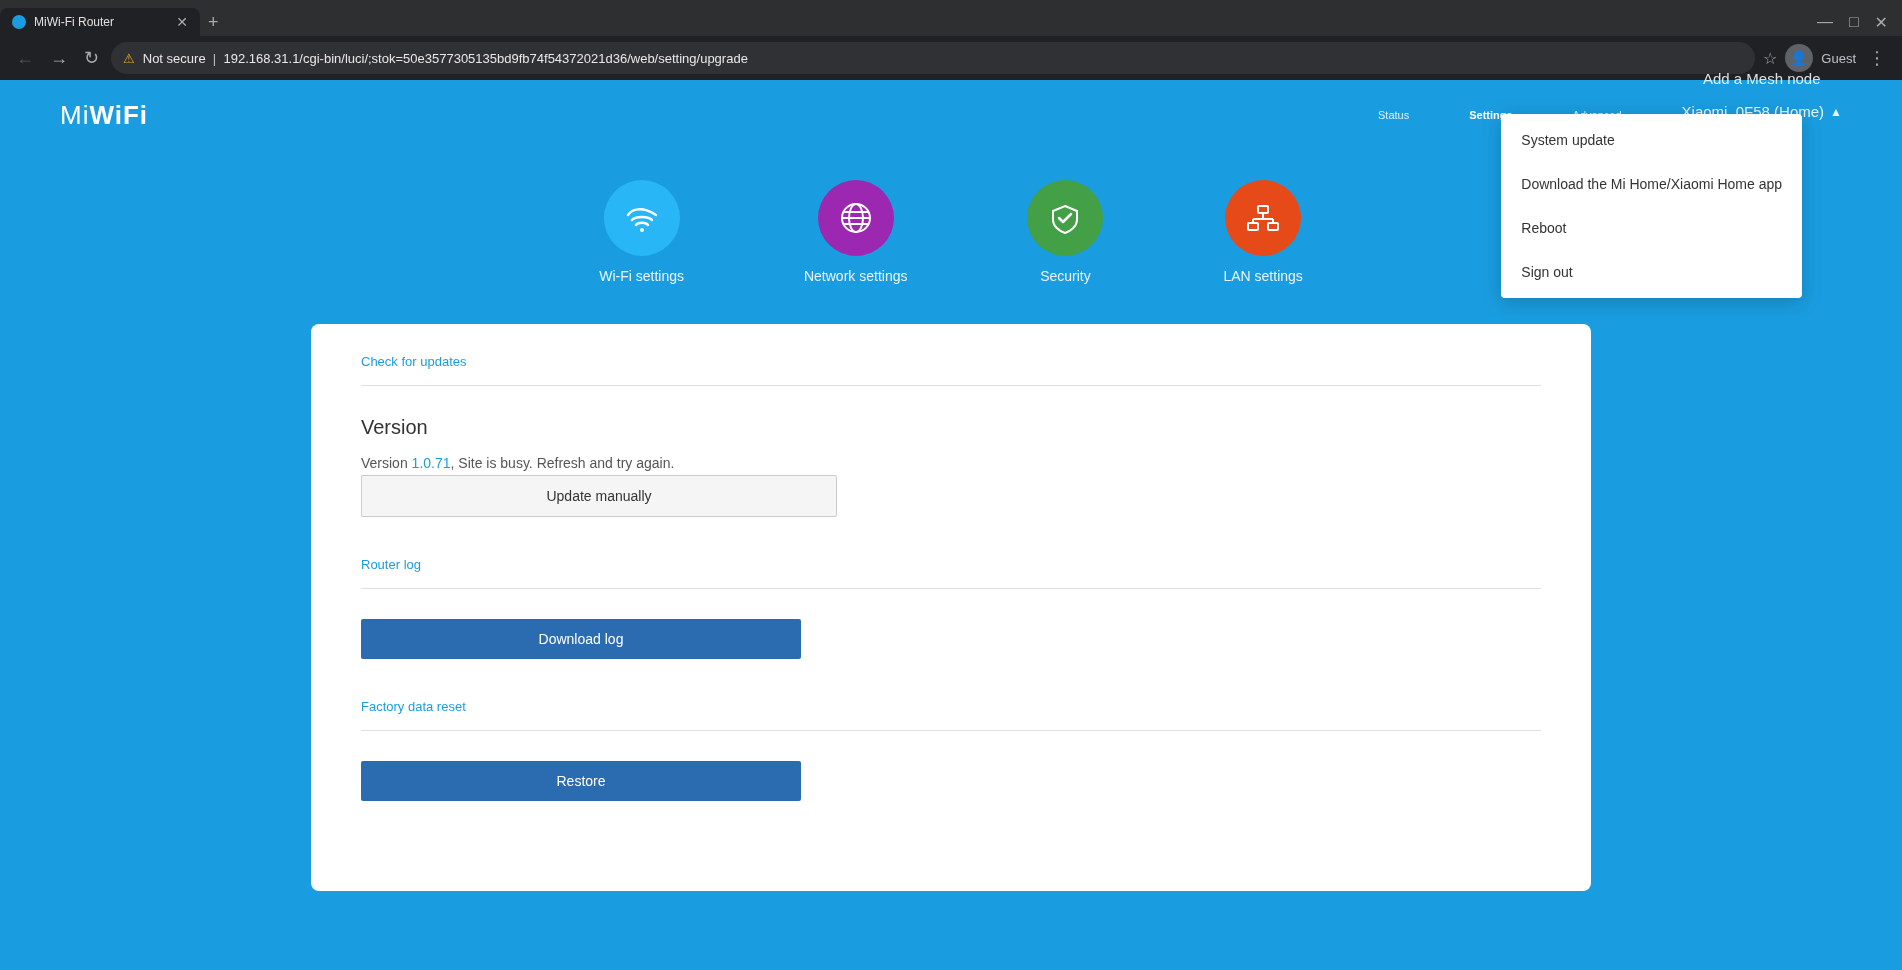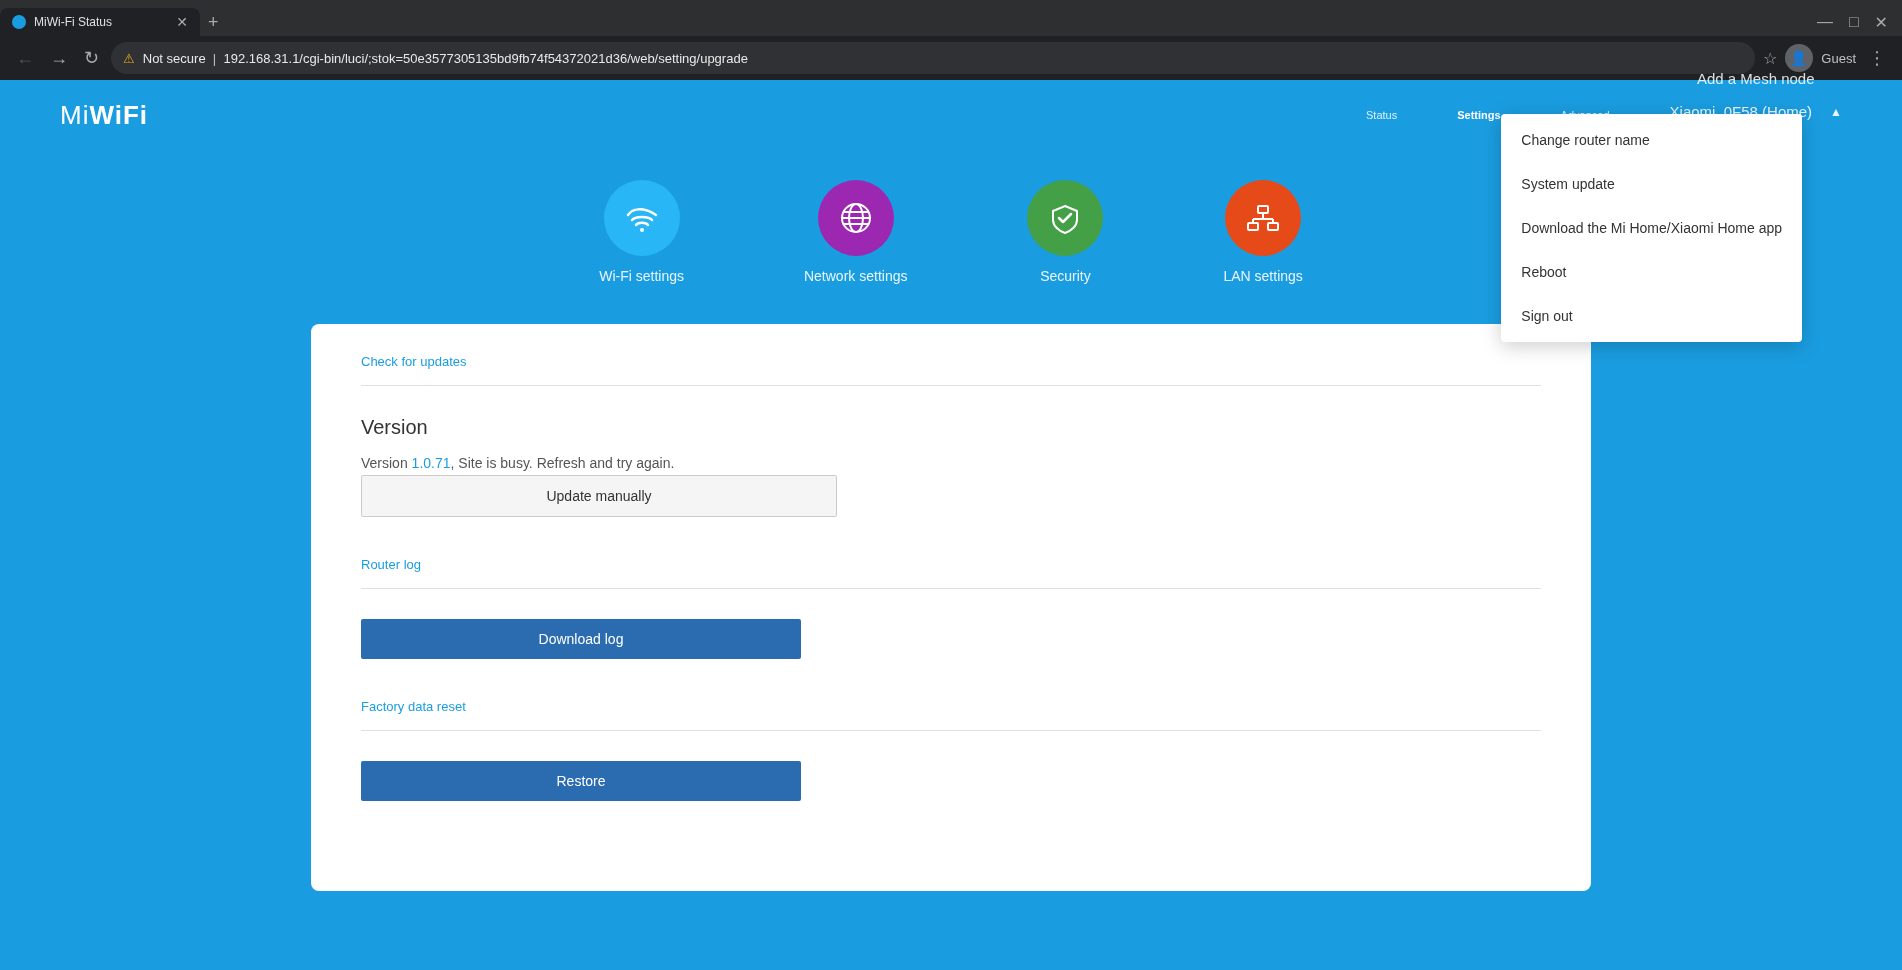--- a/index.html
+++ b/index.html
@@ -33,21 +33,21 @@
 
     
     .top-nav { display: flex; align-items: center; padding: 0 60px; height: 70px; }
     .logo { color: #fff; font-size: 26px; font-weight: 300; letter-spacing: 1px; margin-right: auto; }
     .logo span { font-weight: 700; }
     .nav-links { display: flex; align-items: center; gap: 60px; margin-right: 60px; }
     .nav-link { color: rgba(255,255,255,0.85); font-size: 11px; cursor: pointer; text-decoration: none; }
     .nav-link.active { color: #fff; font-weight: 600; }
     .right-area { display: flex; align-items: center; gap: 16px; position: relative; flex-direction: column; }
     .add-mesh { color: rgba(255,255,255,0.85); font-size: 15px; cursor: pointer; }
-    .router-name-btn { display: flex; align-items: center; gap: 18px; color: rgba(255,255,255,0.9); font-size: 15px; cursor: pointer; background: none; border: none; }
+    .router-name-btn { display: flex; align-items: center; gap: 6px; color: rgba(255,255,255,0.9); font-size: 15px; cursor: pointer; background: none; border: none; }
     .chevron-icon { font-size: 12px; }
     .mail-icon { color: rgba(255,255,255,0.85); font-size: 20px; cursor: pointer; }
 
     
     .dropdown-menu { position: absolute; top: 44px; right: 40px; background: #fff; border-radius: 4px; box-shadow: 0 4px 20px rgba(0,0,0,0.2); min-width: 180px; z-index: 100; padding: 4px 0; }
     .dropdown-item { padding: 14px 20px; font-size: 14px; color: #333; cursor: pointer; white-space: nowrap; }
 
     
     .settings-icons { display: flex; justify-content: center; gap: 120px; padding: 30px 0 40px 0; }
     .settings-icon-item { display: flex; flex-direction: column; align-items: center; gap: 12px; cursor: pointer; }
@@ -74,21 +74,21 @@
     .section-gap { margin-bottom: 40px; }
   </style>
 </head>
 <body>
 
 <div class="browser-chrome">
 
   <div class="tab-bar">
     <div class="tab">
       <div class="tab-favicon"></div>
-      <span class="tab-title">MiWi-Fi Status</span>
+      <span class="tab-title">MiWi-Fi Router</span>
       <span class="tab-close">✕</span>
     </div>
     <button class="tab-new">+</button>
     <div class="ext-controls">
       <button class="ext-btn">—</button>
       <button class="ext-btn">□</button>
       <button class="ext-btn">✕</button>
     </div>
   </div>
 
@@ -122,21 +122,20 @@
     </div>
     <div class="right-area">
       <span class="add-mesh">Add a Mesh node</span>
       <button class="router-name-btn">
         <span>Xiaomi_0F58 (Home)</span>
         <span class="chevron-icon">▲</span>
       </button>
       <span class="mail-icon">✉</span>
 
       <div class="dropdown-menu">
-        <div class="dropdown-item">Change router name</div>
         <div class="dropdown-item">System update</div>
         <div class="dropdown-item">Download the Mi Home/Xiaomi Home app</div>
         <div class="dropdown-item">Reboot</div>
         <div class="dropdown-item">Sign out</div>
       </div>
     </div>
   </nav>
 
   <div class="settings-icons">
 

